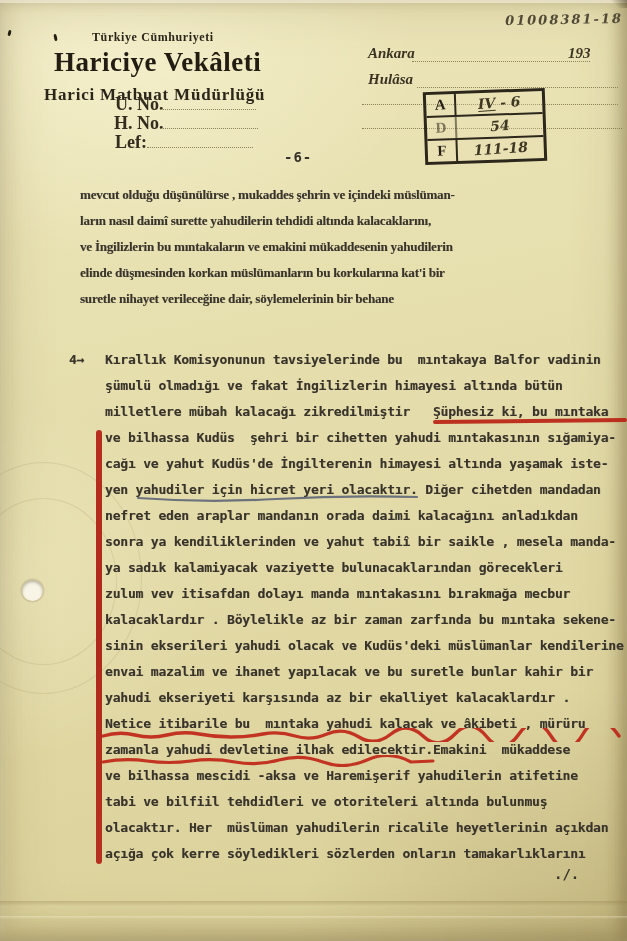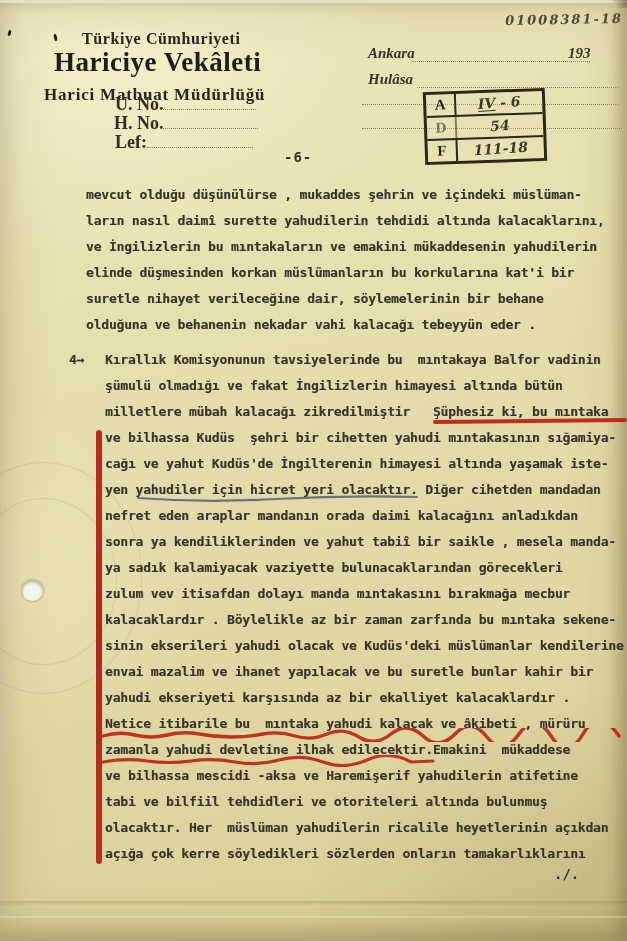--- a/index.html
+++ b/index.html
@@ -15,21 +15,21 @@
       linear-gradient(168deg,#ece5ba 0%, #e6dfae 35%, #e0d7a3 68%, #d9cf98 100%);
     box-shadow:
       inset 0 0 55px rgba(110,90,40,0.22),
       inset -7px 0 14px rgba(95,75,35,0.28),
       inset 0 -12px 22px rgba(110,90,45,0.22),
       inset 3px 0 8px rgba(255,252,230,0.35);
     font-family:"DejaVu Sans Mono", monospace;
   }
   
   .serif{font-family:"Liberation Serif","DejaVu Serif",serif;}
-  .lh-country{position:absolute;left:82px;top:30px;font-size:16px;font-weight:bold;
+  .lh-country{position:absolute;left:92px;top:30px;font-size:12px;font-weight:bold;
     letter-spacing:0.6px;color:#2b251a;}
   .lh-ministry{position:absolute;left:54px;top:47px;font-size:27px;font-weight:bold;
     letter-spacing:0.5px;color:#221c12;text-align:center;}
   .lh-dept{position:absolute;left:44px;top:85px;font-size:17px;font-weight:bold;
     letter-spacing:0.8px;color:#2b251a;}
   .fld-label{position:absolute;font-size:18px;font-weight:bold;color:#332c1f;}
   .dotline{position:absolute;border-bottom:1.6px dotted #8d8159;height:1px;}
   .hdr-it{position:absolute;font-size:15px;font-style:italic;font-weight:bold;color:#3a3322;text-align:right;}
   .speck{position:absolute;background:#241f15;border-radius:40%;}
   .ref-hand{position:absolute;left:498px;top:12px;width:125px;text-align:right;
@@ -120,27 +120,26 @@
       <div class="stamp-val"><span class="u"></span><span>54</span></div>
     </div>
     <div class="stamp-row">
       <div class="stamp-letter">F</div>
       <div class="stamp-val"><span class="u"></span><span>111-18</span></div>
     </div>
   </div>
 
   <div class="pageno">-6-</div>
 
-  <div class="body-par" style="left:86px;top:182px;">
+  <div class="body-par" style="left:80px;top:182px;font-family:Liberation Serif, serif;">
     <div class="bline">mevcut olduğu düşünülürse , mukaddes şehrin ve içindeki müslüman-</div>
     <div class="bline">ların nasıl daimî surette yahudilerin tehdidi altında kalacaklarını,</div>
     <div class="bline">ve İngilizlerin bu mıntakaların ve emakini mükaddesenin yahudilerin</div>
     <div class="bline">elinde düşmesinden korkan müslümanların bu korkularına kat'i bir</div>
     <div class="bline">suretle nihayet verileceğine dair, söylemelerinin bir behane</div>
-    <div class="bline">olduğuna ve behanenin nekadar vahi kalacağı tebeyyün eder .</div>
   </div>
 
   <div class="body-par" style="left:105px;top:347px;">
     <div class="bline marker">4→</div>
     <div class="bline">Kırallık Komisyonunun tavsiyelerinde bu  mıntakaya Balfor vadinin</div>
     <div class="bline">şümulü olmadığı ve fakat İngilizlerin himayesi altında bütün</div>
     <div class="bline">milletlere mübah kalacağı zikredilmiştir   Şüphesiz ki, bu mıntaka</div>
     <div class="bline">ve bilhassa Kudüs  şehri bir cihetten yahudi mıntakasının sığamiya-</div>
     <div class="bline">cağı ve yahut Kudüs'de İngilterenin himayesi altında yaşamak iste-</div>
     <div class="bline">yen yahudiler için hicret yeri olacaktır. Diğer cihetden mandadan</div>

